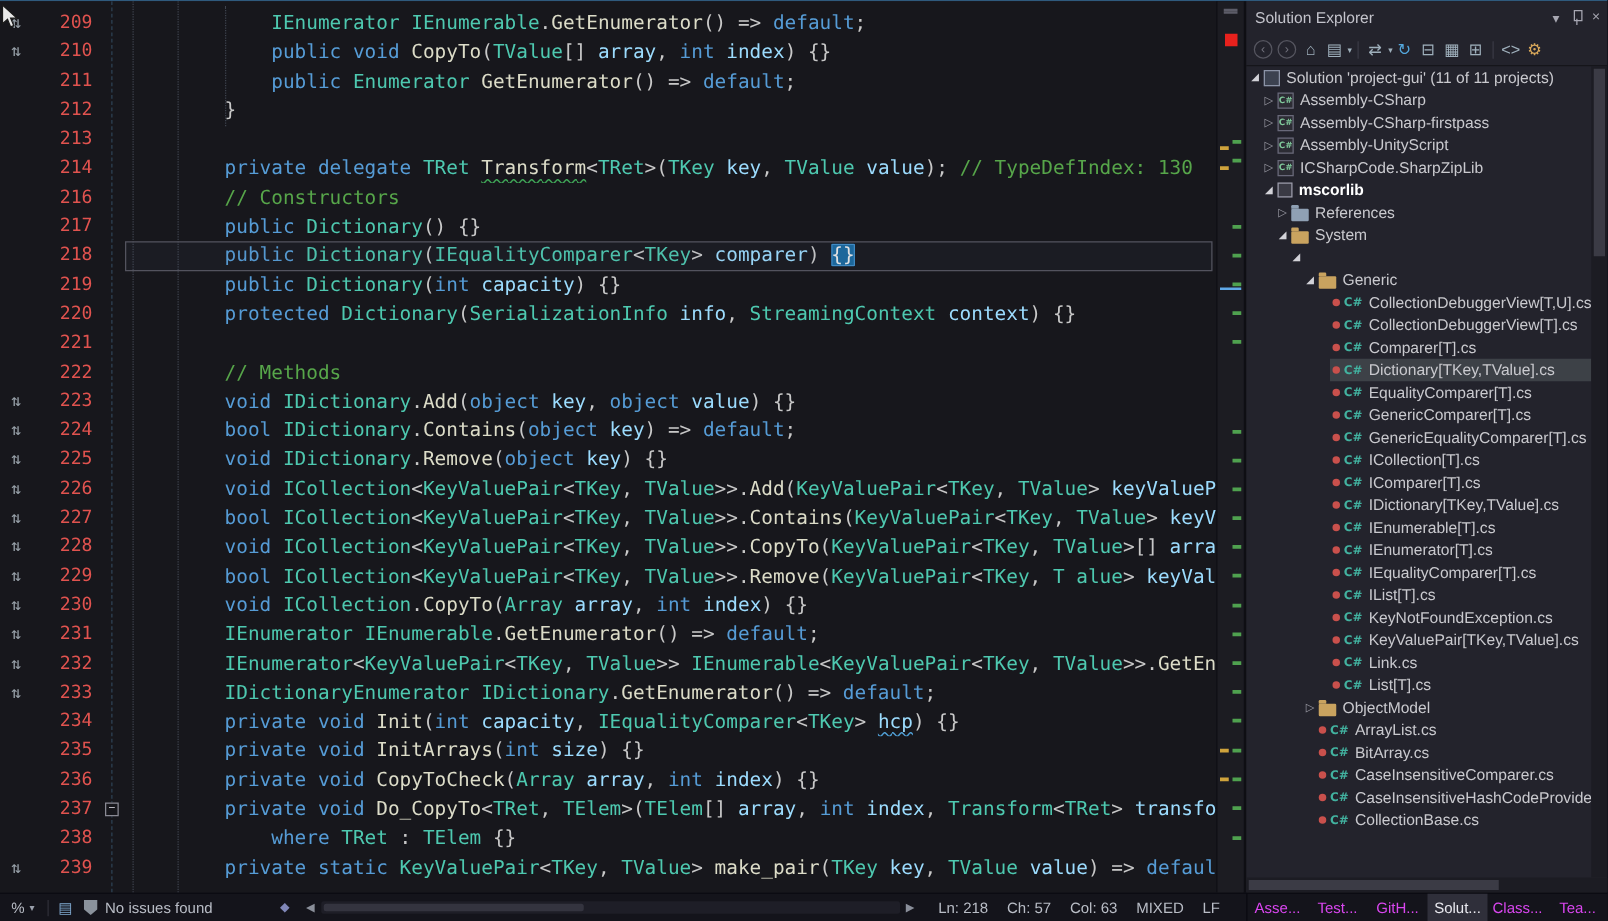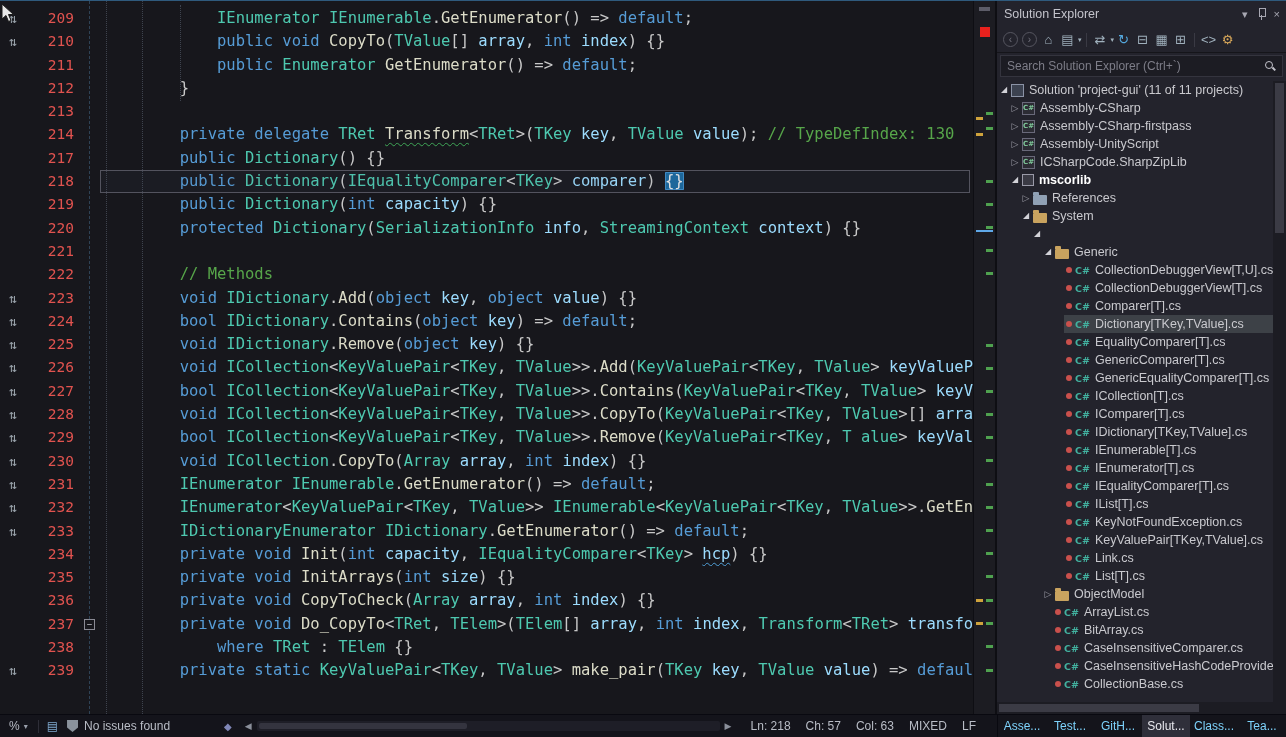--- a/index.html
+++ b/index.html
@@ -100,41 +100,42 @@
   .sb-doc{color:#7fa9cf;font-size:12px;margin:0 9px 0 2px;}
   .sb-shield{width:11px;height:12px;background:#8a929c;clip-path:polygon(0 0,100% 0,100% 62%,50% 100%,0 62%);margin-right:6px;}
   .sb-issues{margin-right:46px;white-space:nowrap;}
   .sb-diamond{color:#8087b8;font-size:10px;margin:0 8px;}
   .sb-arrow{color:#8a8f9a;font-size:9px;margin:0 5px;}
   .sb-track{flex:1;height:10px;background:#1e1e27;border-radius:2px;position:relative;}
   .sb-track .thumb{position:absolute;left:2px;top:2px;bottom:2px;width:45%;background:#34343f;border-radius:2px;}
   .sb-caretinfo{display:flex;margin:0 6px 0 14px;white-space:nowrap;}
   .sb-caretinfo span{margin-right:15px;}
   .sb-tabs{flex:0 0 289px;width:289px;height:100%;display:flex;align-items:stretch;border-left:1px solid #090910;}
-  .sb-tab{flex:1;display:flex;align-items:center;justify-content:center;color:#7dd3fc;font-size:12px;cursor:default;white-space:nowrap;}
+  .sb-tab{flex:1;display:flex;align-items:center;justify-content:center;color:#d946ef;font-size:12px;cursor:default;white-space:nowrap;}
   .sb-tab.active{background:#2f2f3a;color:#e8e8ee;}
 </style>
 </head>
 <body>
 
 <div class="screen">
   <div class="main">
 
     <div class="editor">
       <div class="outline-guide"></div>
       <div class="indent-guide ig1"></div>
       <div class="indent-guide ig2"></div>
       <div class="indent-guide ig3"></div>
       <div class="code-lines">
           <div class="code-row"><span class="margin-ico">⇅</span><span class="lnum">209</span><span class="foldcol"></span><span class="codetext"><span class="tok-pl">            </span><span class="tok-ty">IEnumerator</span><span class="tok-pl"> </span><span class="tok-ty">IEnumerable</span><span class="tok-pl">.</span><span class="tok-me">GetEnumerator</span><span class="tok-pl">() =&gt; </span><span class="tok-kw">default</span><span class="tok-pl">;</span></span></div>
           <div class="code-row"><span class="margin-ico">⇅</span><span class="lnum">210</span><span class="foldcol"></span><span class="codetext"><span class="tok-pl">            </span><span class="tok-kw">public</span><span class="tok-pl"> </span><span class="tok-kw">void</span><span class="tok-pl"> </span><span class="tok-me">CopyTo</span><span class="tok-pl">(</span><span class="tok-ty">TValue</span><span class="tok-pl">[] </span><span class="tok-pm">array</span><span class="tok-pl">, </span><span class="tok-kw">int</span><span class="tok-pl"> </span><span class="tok-pm">index</span><span class="tok-pl">) {}</span></span></div>
           <div class="code-row"><span class="margin-ico"></span><span class="lnum">211</span><span class="foldcol"></span><span class="codetext"><span class="tok-pl">            </span><span class="tok-kw">public</span><span class="tok-pl"> </span><span class="tok-ty">Enumerator</span><span class="tok-pl"> </span><span class="tok-me">GetEnumerator</span><span class="tok-pl">() =&gt; </span><span class="tok-kw">default</span><span class="tok-pl">;</span></span></div>
           <div class="code-row"><span class="margin-ico"></span><span class="lnum">212</span><span class="foldcol"></span><span class="codetext"><span class="tok-pl">        }</span></span></div>
           <div class="code-row"><span class="margin-ico"></span><span class="lnum">213</span><span class="foldcol"></span><span class="codetext"></span></div>
           <div class="code-row"><span class="margin-ico"></span><span class="lnum">214</span><span class="foldcol"></span><span class="codetext"><span class="tok-pl">        </span><span class="tok-kw">private</span><span class="tok-pl"> </span><span class="tok-kw">delegate</span><span class="tok-pl"> </span><span class="tok-ty">TRet</span><span class="tok-pl"> </span><span class="tok-me sqg">Transform</span><span class="tok-pl">&lt;</span><span class="tok-ty">TRet</span><span class="tok-pl">&gt;(</span><span class="tok-ty">TKey</span><span class="tok-pl"> </span><span class="tok-pm">key</span><span class="tok-pl">, </span><span class="tok-ty">TValue</span><span class="tok-pl"> </span><span class="tok-pm">value</span><span class="tok-pl">); </span><span class="tok-cm">// TypeDefIndex: 130</span></span></div>
+          <div class="code-row"><span class="margin-ico"></span><span class="lnum">216</span><span class="foldcol"></span><span class="codetext"><span class="tok-pl">        </span><span class="tok-cm">// Constructors</span></span></div>
           <div class="code-row"><span class="margin-ico"></span><span class="lnum">217</span><span class="foldcol"></span><span class="codetext"><span class="tok-pl">        </span><span class="tok-kw">public</span><span class="tok-pl"> </span><span class="tok-ty">Dictionary</span><span class="tok-pl">() {}</span></span></div>
           <div class="code-row current"><span class="margin-ico"></span><span class="lnum">218</span><span class="foldcol"></span><span class="codetext"><span class="tok-pl">        </span><span class="tok-kw">public</span><span class="tok-pl"> </span><span class="tok-ty">Dictionary</span><span class="tok-pl">(</span><span class="tok-ty">IEqualityComparer</span><span class="tok-pl">&lt;</span><span class="tok-ty">TKey</span><span class="tok-pl">&gt; </span><span class="tok-pm">comparer</span><span class="tok-pl">) </span><span class="tok-pl hl">{}</span></span></div>
           <div class="code-row"><span class="margin-ico"></span><span class="lnum">219</span><span class="foldcol"></span><span class="codetext"><span class="tok-pl">        </span><span class="tok-kw">public</span><span class="tok-pl"> </span><span class="tok-ty">Dictionary</span><span class="tok-pl">(</span><span class="tok-kw">int</span><span class="tok-pl"> </span><span class="tok-pm">capacity</span><span class="tok-pl">) {}</span></span></div>
           <div class="code-row"><span class="margin-ico"></span><span class="lnum">220</span><span class="foldcol"></span><span class="codetext"><span class="tok-pl">        </span><span class="tok-kw">protected</span><span class="tok-pl"> </span><span class="tok-ty">Dictionary</span><span class="tok-pl">(</span><span class="tok-ty">SerializationInfo</span><span class="tok-pl"> </span><span class="tok-pm">info</span><span class="tok-pl">, </span><span class="tok-ty">StreamingContext</span><span class="tok-pl"> </span><span class="tok-pm">context</span><span class="tok-pl">) {}</span></span></div>
           <div class="code-row"><span class="margin-ico"></span><span class="lnum">221</span><span class="foldcol"></span><span class="codetext"></span></div>
           <div class="code-row"><span class="margin-ico"></span><span class="lnum">222</span><span class="foldcol"></span><span class="codetext"><span class="tok-pl">        </span><span class="tok-cm">// Methods</span></span></div>
           <div class="code-row"><span class="margin-ico">⇅</span><span class="lnum">223</span><span class="foldcol"></span><span class="codetext"><span class="tok-pl">        </span><span class="tok-kw">void</span><span class="tok-pl"> </span><span class="tok-ty">IDictionary</span><span class="tok-pl">.</span><span class="tok-me">Add</span><span class="tok-pl">(</span><span class="tok-kw">object</span><span class="tok-pl"> </span><span class="tok-pm">key</span><span class="tok-pl">, </span><span class="tok-kw">object</span><span class="tok-pl"> </span><span class="tok-pm">value</span><span class="tok-pl">) {}</span></span></div>
           <div class="code-row"><span class="margin-ico">⇅</span><span class="lnum">224</span><span class="foldcol"></span><span class="codetext"><span class="tok-pl">        </span><span class="tok-kw">bool</span><span class="tok-pl"> </span><span class="tok-ty">IDictionary</span><span class="tok-pl">.</span><span class="tok-me">Contains</span><span class="tok-pl">(</span><span class="tok-kw">object</span><span class="tok-pl"> </span><span class="tok-pm">key</span><span class="tok-pl">) =&gt; </span><span class="tok-kw">default</span><span class="tok-pl">;</span></span></div>
           <div class="code-row"><span class="margin-ico">⇅</span><span class="lnum">225</span><span class="foldcol"></span><span class="codetext"><span class="tok-pl">        </span><span class="tok-kw">void</span><span class="tok-pl"> </span><span class="tok-ty">IDictionary</span><span class="tok-pl">.</span><span class="tok-me">Remove</span><span class="tok-pl">(</span><span class="tok-kw">object</span><span class="tok-pl"> </span><span class="tok-pm">key</span><span class="tok-pl">) {}</span></span></div>
           <div class="code-row"><span class="margin-ico">⇅</span><span class="lnum">226</span><span class="foldcol"></span><span class="codetext"><span class="tok-pl">        </span><span class="tok-kw">void</span><span class="tok-pl"> </span><span class="tok-ty">ICollection</span><span class="tok-pl">&lt;</span><span class="tok-ty">KeyValuePair</span><span class="tok-pl">&lt;</span><span class="tok-ty">TKey</span><span class="tok-pl">, </span><span class="tok-ty">TValue</span><span class="tok-pl">&gt;&gt;.</span><span class="tok-me">Add</span><span class="tok-pl">(</span><span class="tok-ty">KeyValuePair</span><span class="tok-pl">&lt;</span><span class="tok-ty">TKey</span><span class="tok-pl">, </span><span class="tok-ty">TValue</span><span class="tok-pl">&gt; </span><span class="tok-pm">keyValuePair</span></span></div>
@@ -210,24 +211,20 @@
           <span class="tb-btn">⇄</span>
           <span class="mini-caret">▾</span>
           <span class="tb-btn" style="color: rgb(84, 167, 220);">↻</span>
           <span class="tb-btn">⊟</span>
           <span class="tb-btn">▦</span>
           <span class="tb-btn">⊞</span>
           <span class="tb-sep"></span>
           <span class="tb-btn">&lt;&gt;</span>
           <span class="tb-btn" style="color: rgb(217, 168, 90);">⚙</span>
         </div>
-      <div class="panel-search">
-        <span class="search-text">Search Solution Explorer (Ctrl+`)</span>
-        <span class="mag-icon"></span>
-      </div>
       <div class="tree-wrap">
         <div class="tree">
             <div class="tree-row" style="padding-left: 2px;">
               <span class="tw-arrow">◢</span>
               <span class="row-body">
                 <span class="ti ti-solution"></span>
                 <span class="tree-label">Solution 'project-gui' (11 of 11 projects)</span>
               </span>
             </div>
             <div class="tree-row" style="padding-left: 13px;">

